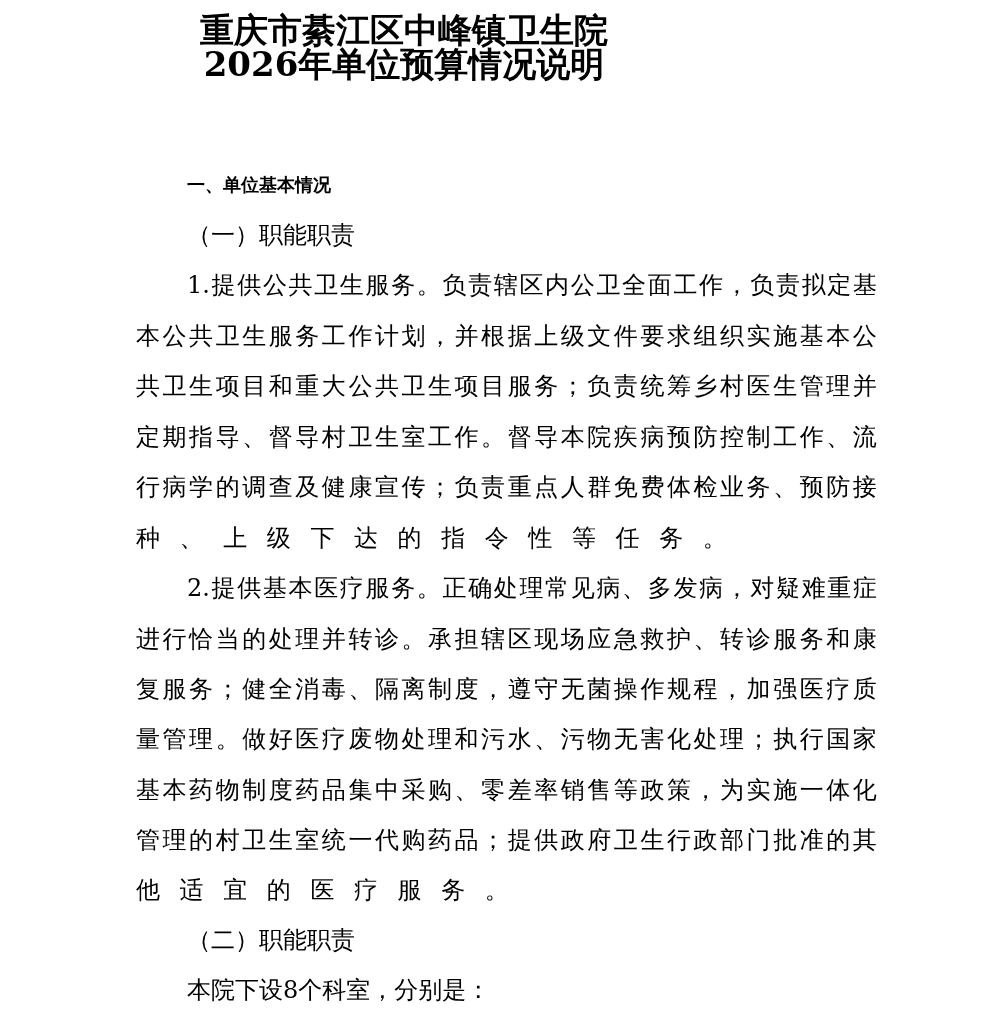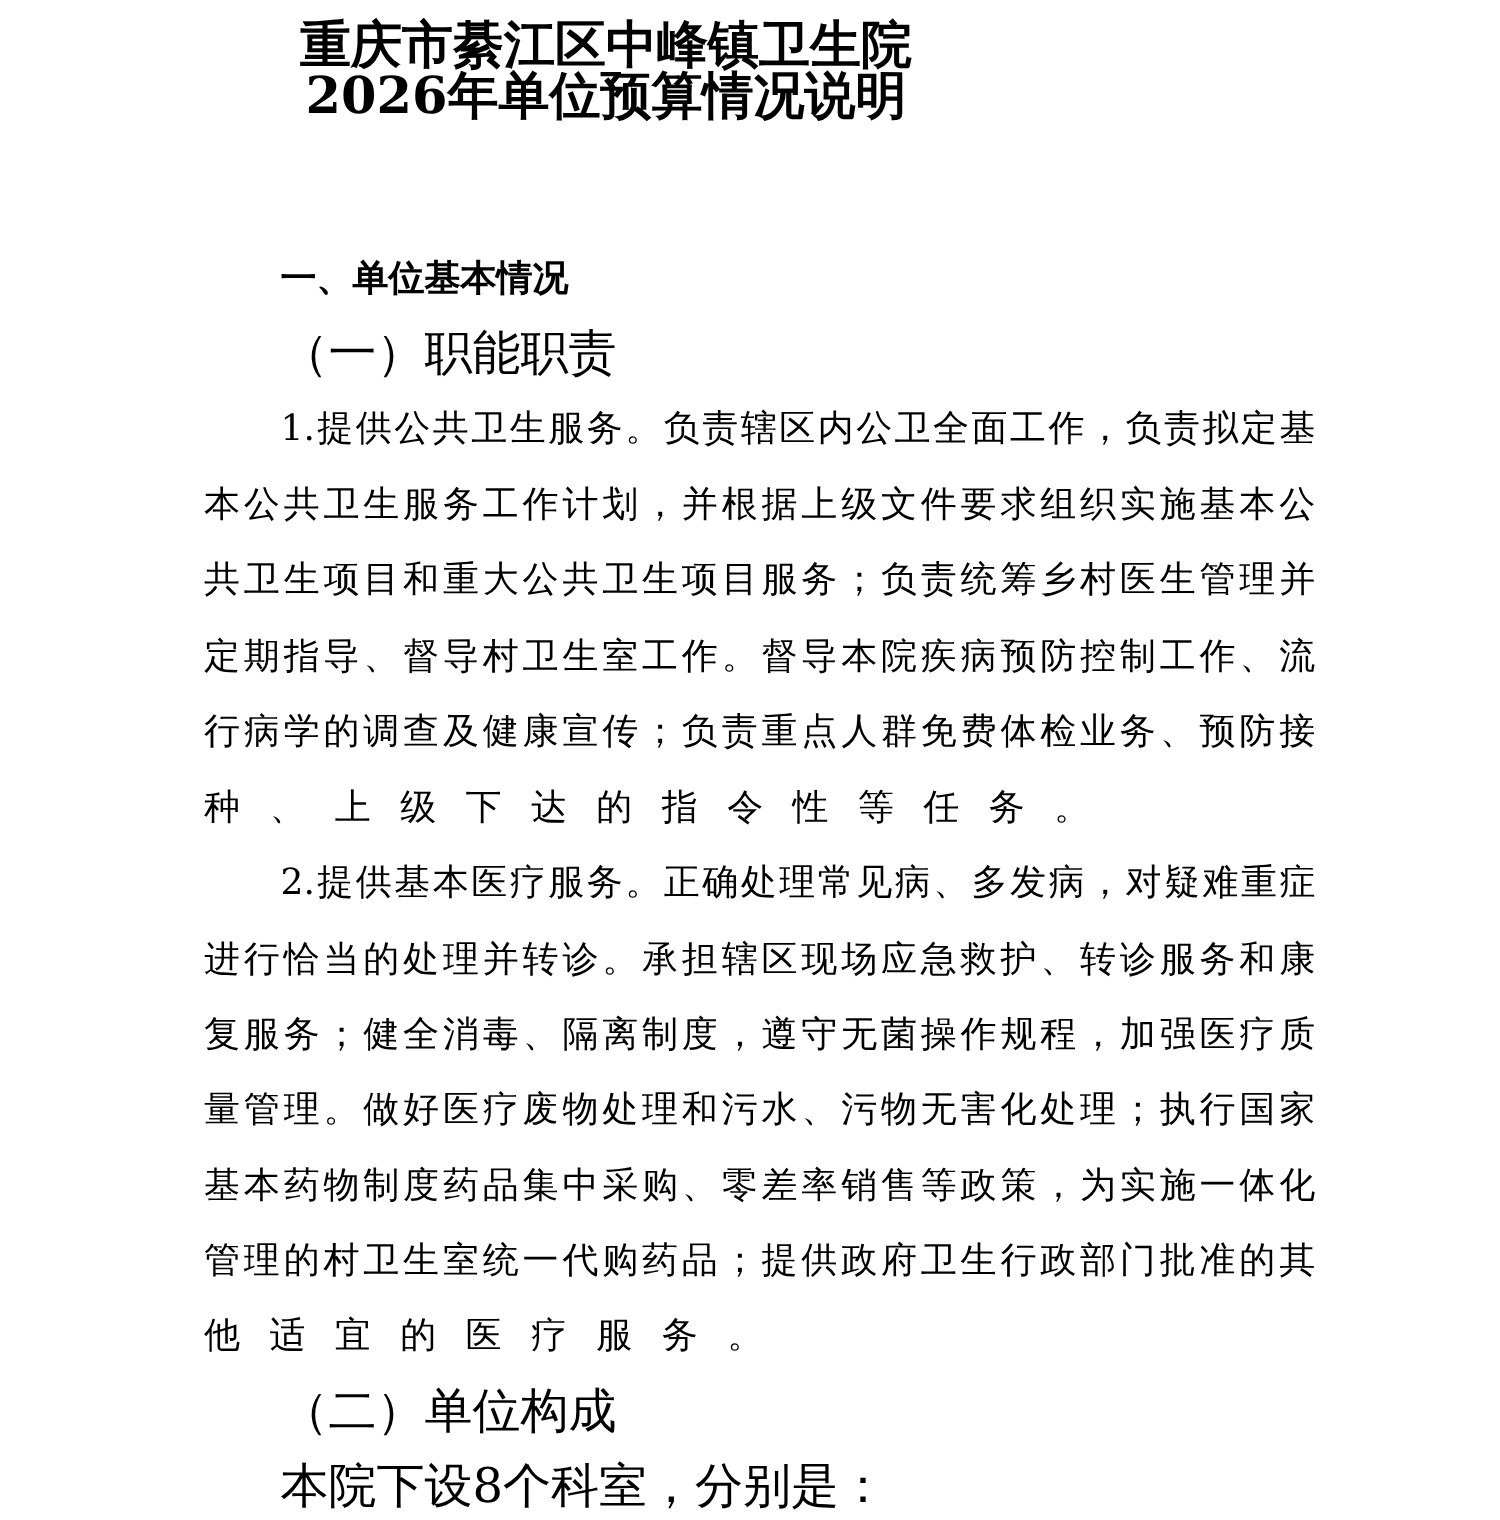--- a/index.html
+++ b/index.html
@@ -7,26 +7,26 @@
   .title {
     position: absolute; left: 0; width: 808px; text-align: center;
     font-family: "DejaVu Serif", "Liberation Serif", serif;
     font-weight: bold; font-size: 34px; line-height: 40px; letter-spacing: 0px;
   }
   .t1 { top: 10px; }
   .t2 { top: 44px; }
   .h1 {
     position: absolute; left: 187px; top: 168px;
     font-family: "DejaVu Sans", "Liberation Sans", sans-serif;
-    font-weight: bold; font-size: 24px; line-height: 34px;
+    font-weight: bold; font-size: 18px; line-height: 34px;
   }
   .h2 {
     position: absolute; left: 187px;
     font-family: "DejaVu Serif", "Liberation Serif", serif;
-    font-size: 32px; line-height: 34px;
+    font-size: 24px; line-height: 34px;
   }
   .line {
     position: absolute; left: 136px; width: 741px;
     font-family: "DejaVu Serif", "Liberation Serif", serif;
     font-size: 24px; line-height: 34px; height: 34px;
     text-align: justify; text-align-last: justify; white-space: nowrap;
     display: flex; justify-content: space-between;
   }
   .line.indent { left: 187px; width: 690px; }
   .line.short { justify-content: flex-start; }
@@ -399,17 +399,17 @@
         <span class="ch">宜</span>
         <span class="ch">的</span>
         <span class="ch">医</span>
         <span class="ch">疗</span>
         <span class="ch">服</span>
         <span class="ch">务</span>
         <span class="ch">。</span>
       </div>
   </div>
 
-  <div class="h2" style="top:923px;">（二）单位构成</div>
+  <div class="h2" style="top:923px;">（二）职能职责</div>
 
   <div class="h2" style="top:973px;text-align:center;">本院下设8个科室，分别是：</div>
 
 </div>
 
 </body></html>

